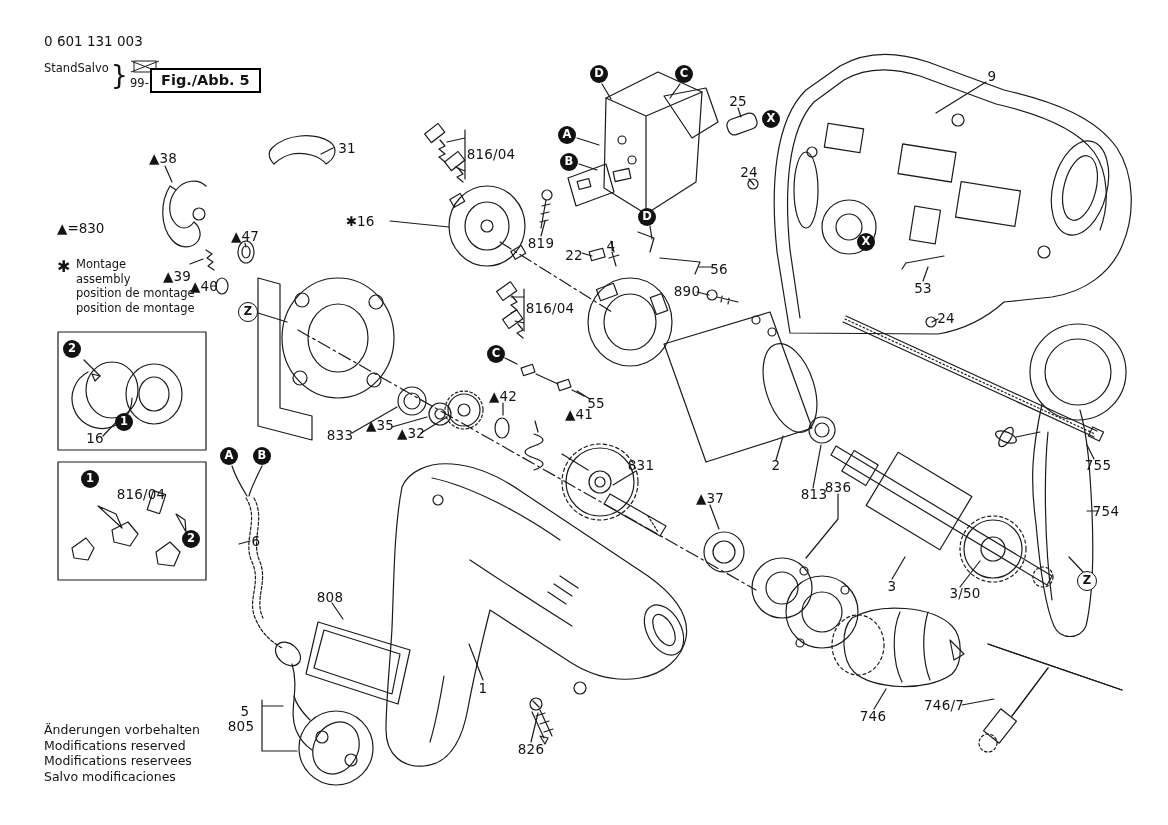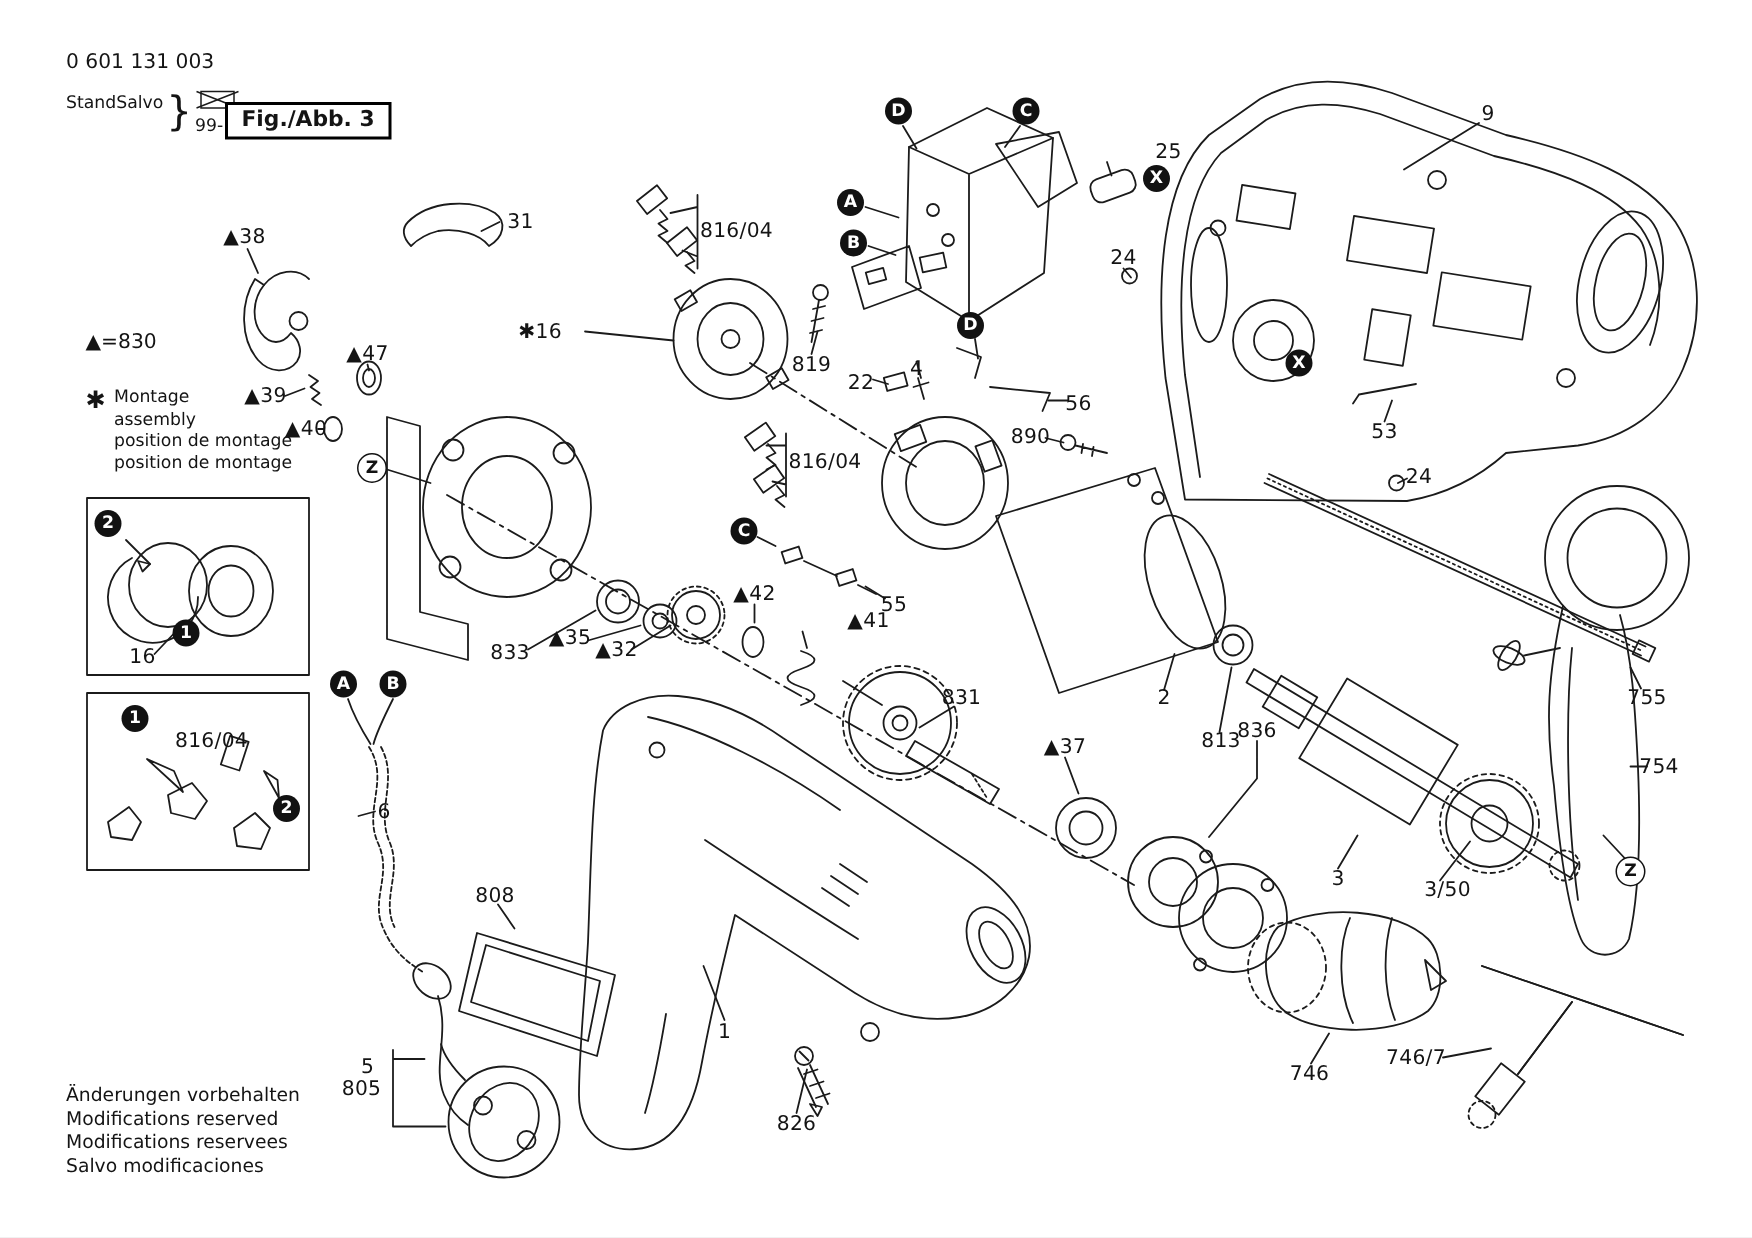--- a/index.html
+++ b/index.html
@@ -314,21 +314,21 @@
       <div class="stamp-right">
         <svg width="30" height="13" viewBox="0 0 30 13">
           <rect x="4" y="1" width="22" height="11" fill="none" stroke="#1b1b1b" stroke-width="1"></rect>
           <line x1="1" y1="1" x2="29" y2="12" stroke="#1b1b1b" stroke-width="1"></line>
           <line x1="29" y1="1" x2="1" y2="12" stroke="#1b1b1b" stroke-width="1"></line>
         </svg>
         <span>99-11-18</span>
       </div>
     </div>
 
-    <div class="fig-box">Fig./Abb. 3</div>
+    <div class="fig-box">Fig./Abb. 5</div>
 
     <div class="triangle-note">▲=830</div>
 
     <div class="montage-star">✱</div>
     <div class="montage">
       <div>Montage</div>
       <div>assembly</div>
       <div>position de montage</div>
       <div>position de montage</div>
     </div>
@@ -338,24 +338,24 @@
       <div>Modifications reserved</div>
       <div>Modifications reservees</div>
       <div>Salvo modificaciones</div>
     </div>
 
     <div class="overlay">
         <div class="callout" style="left: 163px; top: 158px;">▲38</div>
         <div class="callout" style="left: 347px; top: 148px;">31</div>
         <div class="callout" style="left: 491px; top: 154px;">816/04</div>
         <div class="callout" style="left: 245px; top: 236px;">▲47</div>
-        <div class="callout" style="left: 177px; top: 264px; text-align: right;">▲39</div>
+        <div class="callout" style="left: 177px; top: 276px; text-align: right;">▲39</div>
         <div class="callout" style="left: 204px; top: 286px;">▲40</div>
         <div class="callout" style="left: 360px; top: 221px;">✱16</div>
-        <div class="callout" style="left: 738px; top: 101px; margin-left: 41px;">25</div>
+        <div class="callout" style="left: 738px; top: 101px;">25</div>
         <div class="callout" style="left: 992px; top: 76px;">9</div>
         <div class="callout" style="left: 749px; top: 172px;">24</div>
         <div class="callout" style="left: 541px; top: 243px;">819</div>
         <div class="callout" style="left: 574px; top: 255px;">22</div>
         <div class="callout" style="left: 611px; top: 246px;">4</div>
         <div class="callout" style="left: 719px; top: 269px;">56</div>
         <div class="callout" style="left: 687px; top: 291px;">890</div>
         <div class="callout" style="left: 923px; top: 288px;">53</div>
         <div class="callout" style="left: 946px; top: 318px;">24</div>
         <div class="callout" style="left: 550px; top: 308px;">816/04</div>

